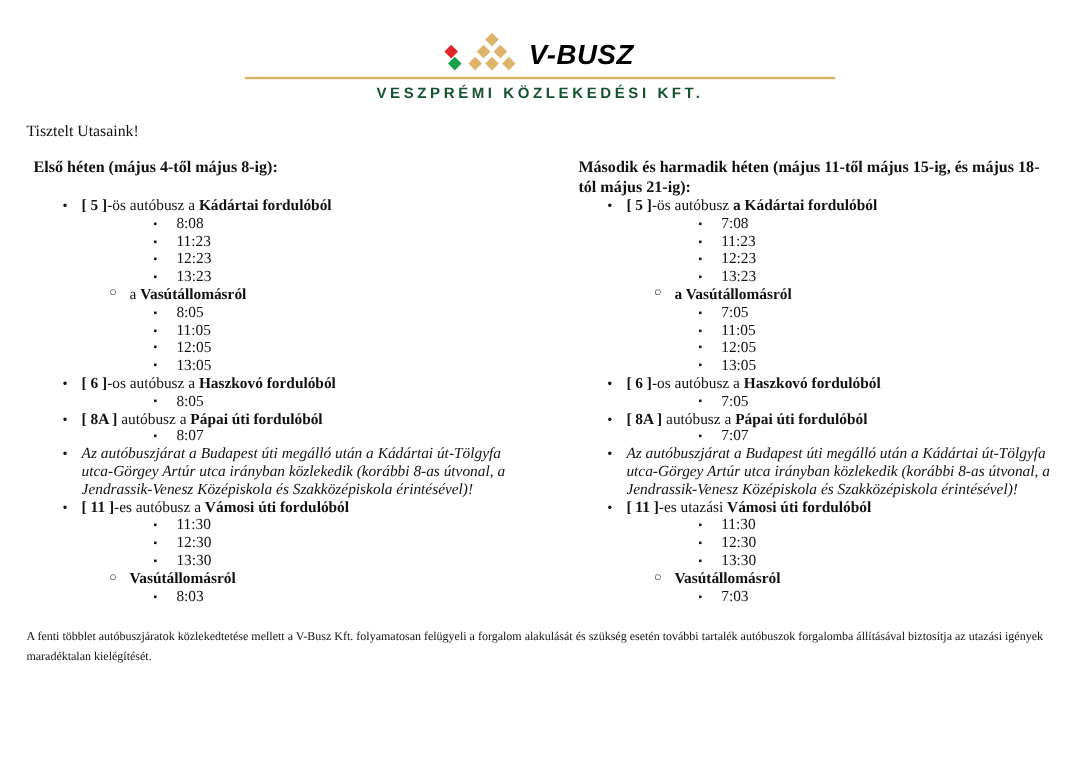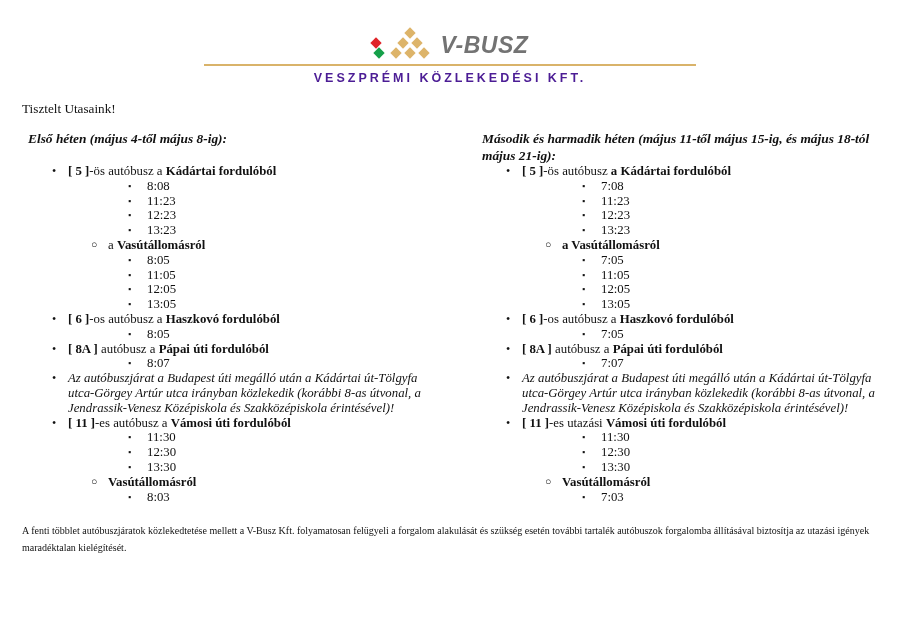--- a/index.html
+++ b/index.html
@@ -25,21 +25,21 @@
   }
 
   
   .greeting{margin-top:16px;font-size:13.2px;}
   .intro{margin-top:15px;font-size:13.2px;font-weight:bold;}
 
   .cols{display:flex;margin-top:14px;}
   .col-left{width:440px;box-sizing:border-box;padding-left:6px;flex:0 0 440px;}
   .col-right{flex:1;margin-left:20px;min-width:0;}
   .col-header{
-    font-size:13.4px;font-weight:bold;font-style:italic;
+    font-size:13.4px;font-weight:bold;
     line-height:16.5px;min-height:33px;
   }
 
   .row{display:flex;line-height:14.8px;font-size:12.8px;}
   .lvl1{padding-left:24px;}
   .lvl2{padding-left:63px;}
   .lvl3{padding-left:100px;}
   .marker{flex:0 0 16px;}
   .lvl2 .marker{flex-basis:17px;}
   .lvl3 .marker{flex-basis:19px;}
@@ -62,24 +62,24 @@
       <span class="diamonds">
           <span class="diamond" style="left: 34px; top: 0px; background: rgb(221, 180, 105);"></span>
           <span class="diamond" style="left: 0px; top: 10px; background: rgb(224, 36, 41);"></span>
           <span class="diamond" style="left: 27px; top: 10px; background: rgb(221, 180, 105);"></span>
           <span class="diamond" style="left: 41px; top: 10px; background: rgb(221, 180, 105);"></span>
           <span class="diamond" style="left: 3px; top: 20px; background: rgb(21, 160, 74);"></span>
           <span class="diamond" style="left: 20px; top: 20px; background: rgb(221, 180, 105);"></span>
           <span class="diamond" style="left: 34px; top: 20px; background: rgb(221, 180, 105);"></span>
           <span class="diamond" style="left: 48px; top: 20px; background: rgb(221, 180, 105);"></span>
         </span>
-      <span class="wordmark" style="color: #737373;">V-BUSZ</span>
+      <span class="wordmark" style="color: #000000;">V-BUSZ</span>
     </div>
     <div class="rule" style="background: rgb(217, 179, 106);"></div>
-    <div class="subtitle" style="color: #4c1d95;">VESZPRÉMI KÖZLEKEDÉSI KFT.</div>
+    <div class="subtitle" style="color: #14532d;">VESZPRÉMI KÖZLEKEDÉSI KFT.</div>
   </div>
 
   <div class="greeting">Tisztelt Utasaink!</div>
 
 
   <div class="cols">
     <div class="col-left">
       <div class="col-header">Első héten (május 4-től május 8-ig):</div>
       <div class="list">
           <div class="row lvl1">

